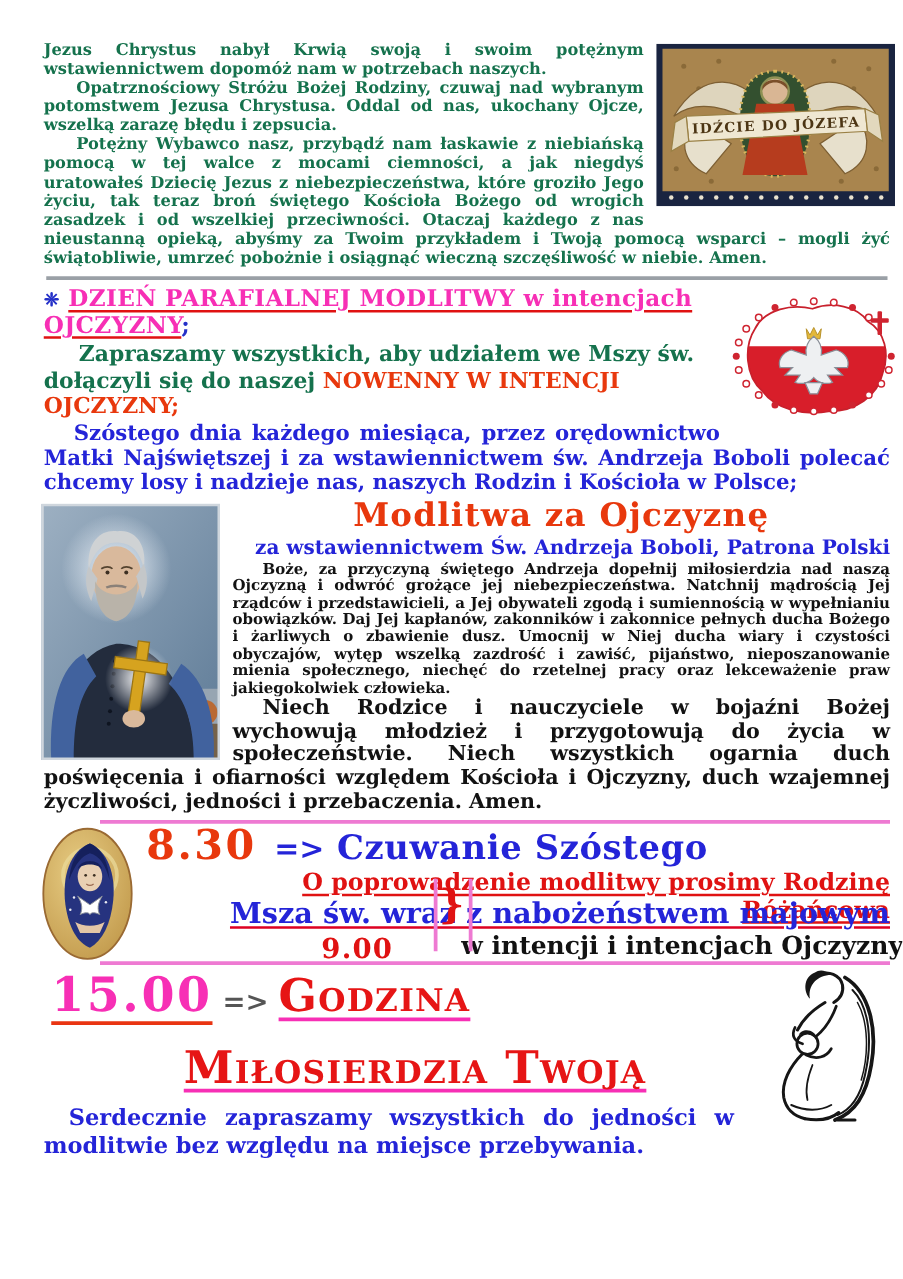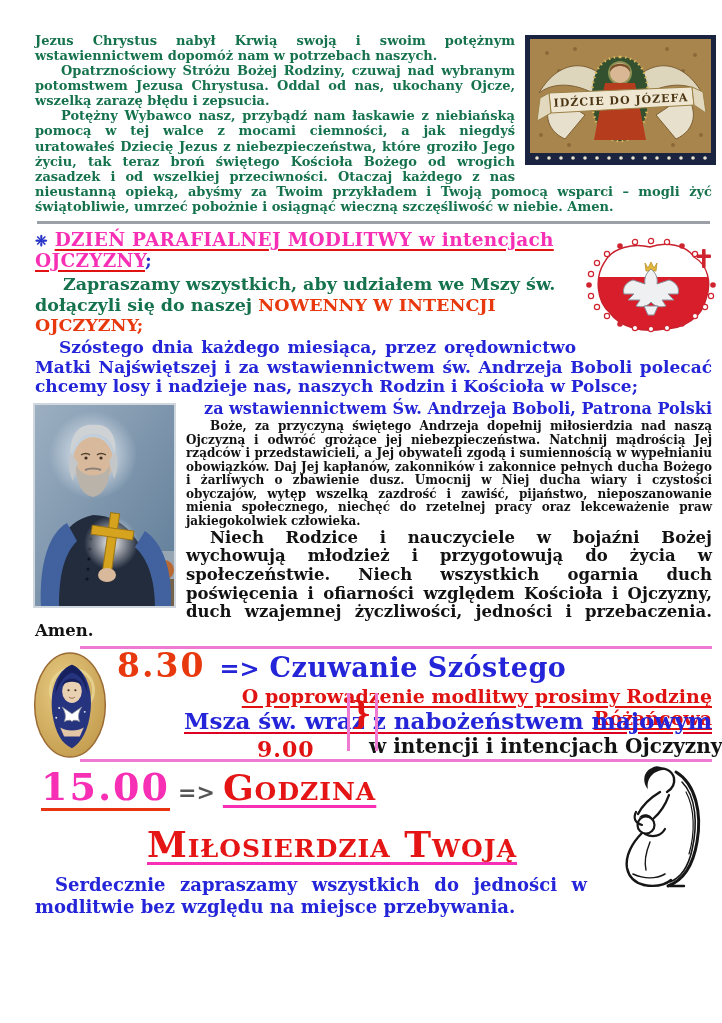--- a/index.html
+++ b/index.html
@@ -237,20 +237,21 @@
         <circle cx="68" cy="55" r="1.6" fill="#3c2f22"></circle>
       <path d="M52,67 C56,65 64,65 68,67" stroke="#8a8078" stroke-width="2" fill="none"></path>
       <circle cx="78" cy="140" r="27" fill="url(#glow)" opacity=".95"></circle>
       <g transform="rotate(8 78 140)" fill="#d6a31f" stroke="#9a7414" stroke-width="1">
         <rect x="73.5" y="110" width="9" height="62"></rect>
         <rect x="57" y="125" width="42" height="9"></rect>
       </g>
       <ellipse cx="74" cy="172" rx="9" ry="7" fill="#d9b99c"></ellipse>
       <rect x="1" y="1" width="141" height="203" fill="none" stroke="#cfd6dd" stroke-width="2"></rect>
     </svg>
+    <div class="s3-title">Modlitwa za Ojczyznę</div>
     <div class="s3-sub">za wstawiennictwem Św. Andrzeja Boboli, Patrona Polski</div>
     <div class="s3-body">Boże, za przyczyną świętego Andrzeja dopełnij miłosierdzia nad naszą Ojczyzną i odwróć grożące jej niebezpieczeństwa. Natchnij mądrością Jej rządców i przedstawicieli, a Jej obywateli zgodą i sumiennością w wypełnianiu obowiązków. Daj Jej kapłanów, zakonników i zakonnice pełnych ducha Bożego i żarliwych o zbawienie dusz. Umocnij w Niej ducha wiary i czystości obyczajów, wytęp wszelką zazdrość i zawiść, pijaństwo, nieposzanowanie mienia społecznego, niechęć do rzetelnej pracy oraz lekceważenie praw jakiegokolwiek człowieka.</div>
     <div class="s3-body2">Niech Rodzice i nauczyciele w bojaźni Bożej wychowują młodzież i przygotowują do życia w społeczeństwie. Niech wszystkich ogarnia duch poświęcenia i ofiarności względem Kościoła i Ojczyzny, duch wzajemnej życzliwości, jedności i przebaczenia. Amen.</div>
   </div>
 
   <div class="divider-pink"></div>
 
   <div class="s4">
     <svg class="mary-abs" viewBox="0 0 76 110">
       <defs>

